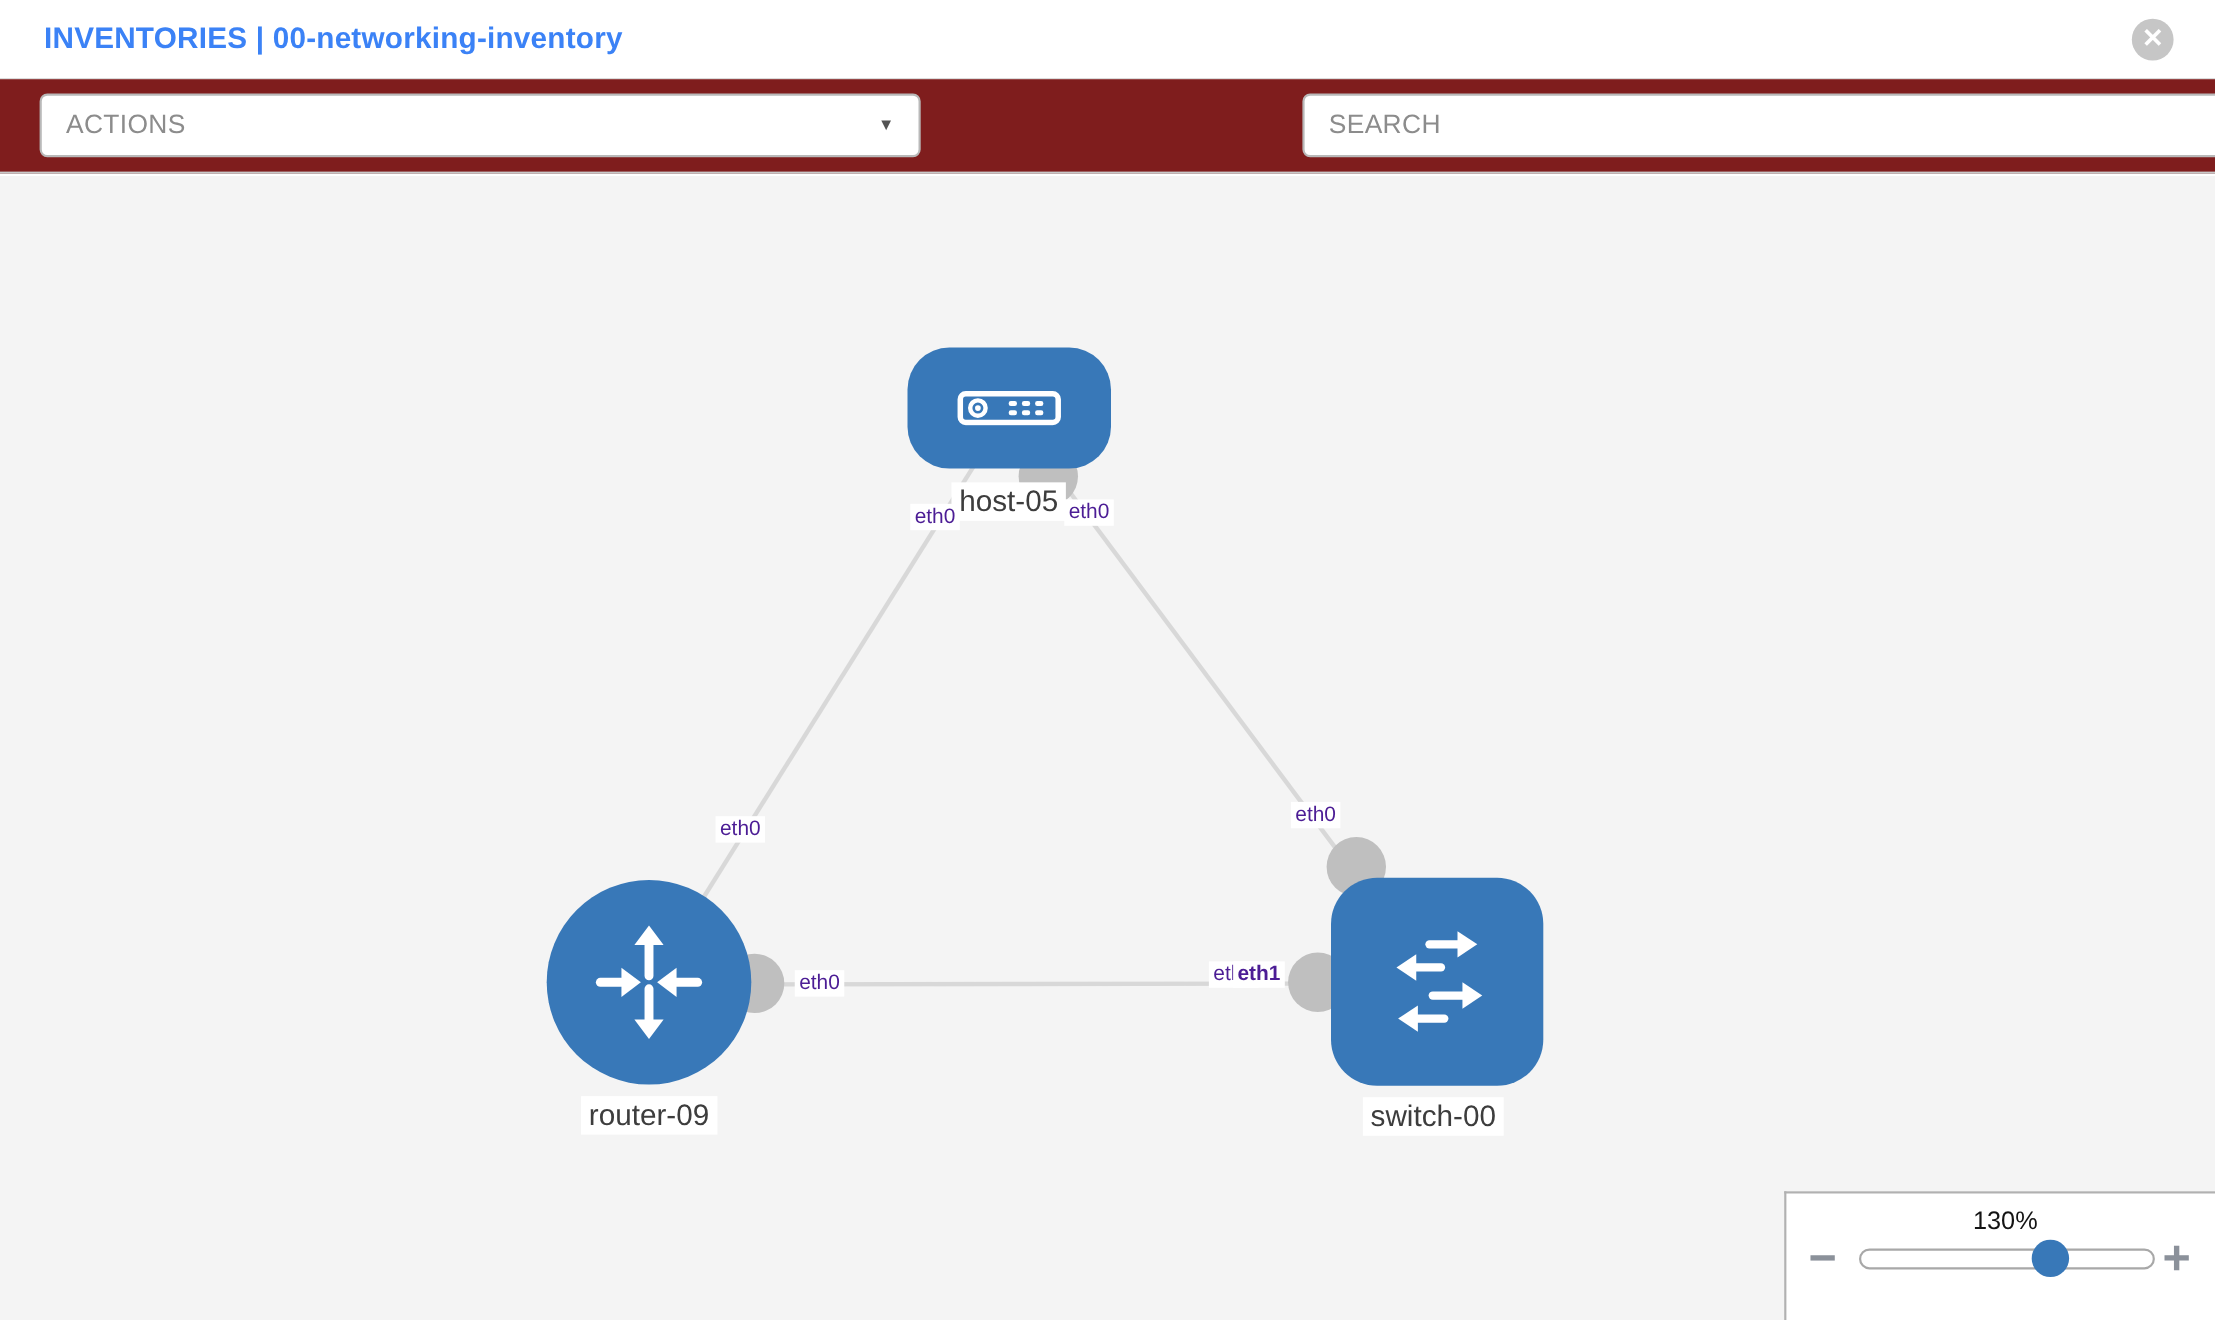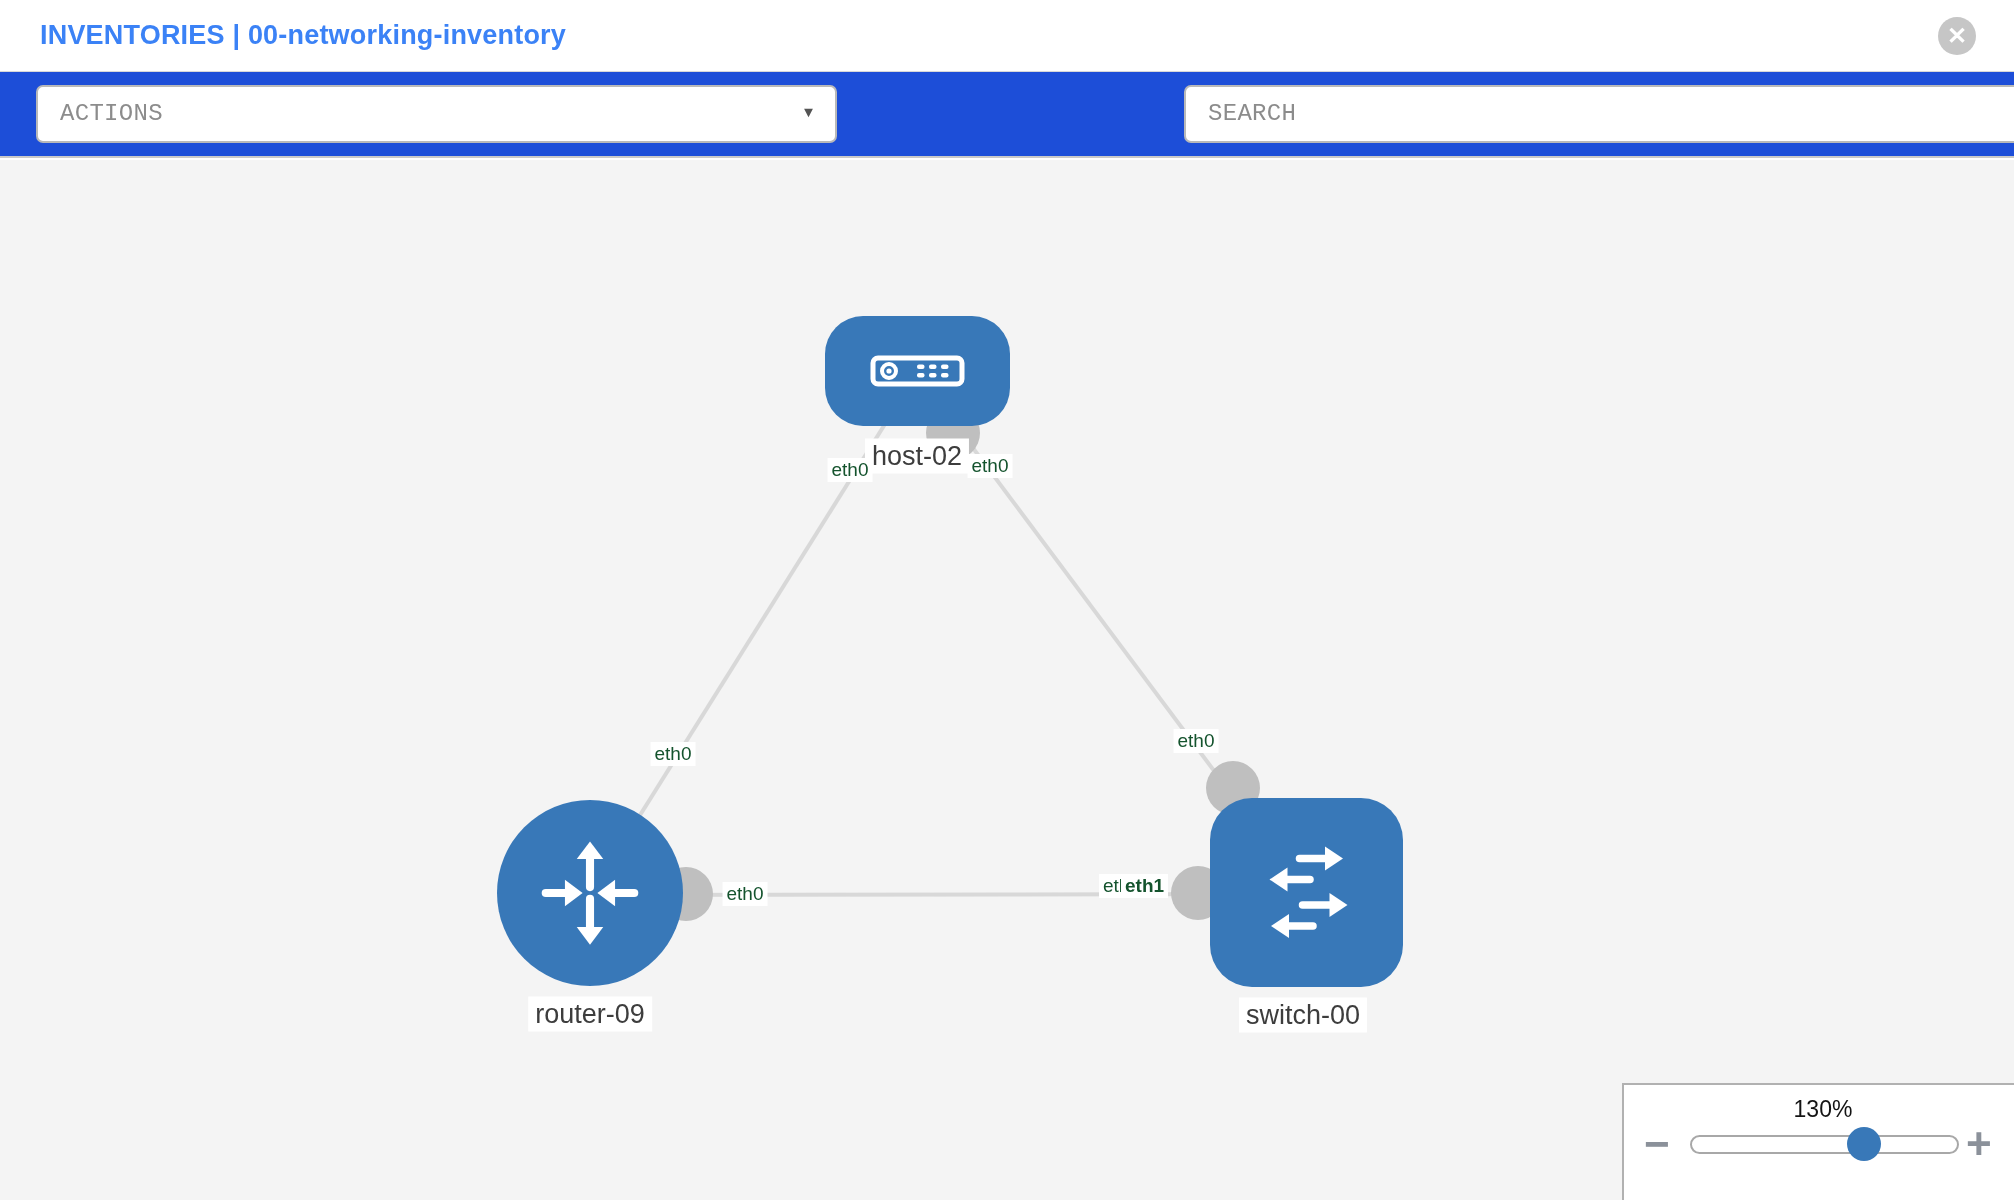--- a/index.html
+++ b/index.html
@@ -6,40 +6,40 @@
   html,body { width:2014px; height:1200px; font-family:"Liberation Sans", sans-serif; background:#fff; overflow:hidden; }
   .app { position:relative; width:2014px; height:1200px; }
 
   
   .header { position:absolute; left:0; top:0; width:100%; height:72px; background:#fff; border-bottom:1px solid #d8d8d8; }
   .title { position:absolute; left:40px; top:0; line-height:71px; font-size:27px; font-weight:bold; color:#3b82f6; letter-spacing:.2px; }
   .close-btn { position:absolute; left:1938px; top:17px; width:38px; height:38px; border:none; border-radius:50%; background:#c6c6c6; cursor:pointer; }
   .close-btn span { display:block; color:#fff; font-size:24px; font-weight:bold; line-height:38px; text-align:center; }
 
   
-  .toolbar { position:absolute; left:0; top:72px; width:100%; height:86px; background:#1d4ed8; border-bottom:2px solid #c9c9c9;font-family:Liberation Mono, monospace; }
+  .toolbar { position:absolute; left:0; top:72px; width:100%; height:86px; background:#7f1d1d; border-bottom:2px solid #c9c9c9; }
   .select { position:absolute; top:13px; height:58px; background:#fff; border:2px solid #b9b9b9; border-radius:7px; cursor:pointer; }
   .select .ph { position:absolute; left:22px; top:0; line-height:54px; font-size:24px; color:#8c8c8c; letter-spacing:.3px; }
   .select .caret { position:absolute; right:22px; top:0; line-height:54px; font-size:15px; color:#545454; }
   .sel-actions { left:36px;  width:801px; }
   .sel-search  { left:1184px; width:926px; }
   .iconbtn { position:absolute; top:96px; background:none; border:none; cursor:pointer; }
   .iconbtn svg { display:block; }
 
   
   .canvas { position:absolute; left:0; top:160px; width:2014px; height:1040px; background:#f4f4f4; overflow:hidden; }
   .linklayer { position:absolute; left:0; top:0; }
 
   .node { position:absolute; background:#3878b8; display:flex; align-items:center; justify-content:center; cursor:pointer; }
   .node-host   { left:825px;  top:156px; width:185px; height:110px; border-radius:38px; }
   .node-router { left:497px;  top:640px; width:186px; height:186px; border-radius:50%; }
   .node-switch { left:1210px; top:638px; width:193px; height:189px; border-radius:42px; }
 
   .nlabel { position:absolute; transform:translate(-50%,-50%); background:#fff; color:#3d3d3d; font-size:27px; padding:2px 7px; white-space:nowrap; }
-  .ilabel { position:absolute; transform:translate(-50%,-50%); background:#fff; color:#14532d; font-size:19px; padding:1px 4px; white-space:nowrap; }
+  .ilabel { position:absolute; transform:translate(-50%,-50%); background:#fff; color:#4c1d95; font-size:19px; padding:1px 4px; white-space:nowrap; }
   .ilabel-anch { transform:translate(0,-50%); } 
 
   
   .zoomctl { position:absolute; left:1622px; top:923px; width:400px; height:117px; background:#fff; border-left:2px solid #b1b1b1; border-top:2px solid #b1b1b1; }
   .zoom-pct { position:absolute; left:0; top:11px; width:100%; text-align:center; font-size:23px; color:#141414; }
   .zoom-minus, .zoom-plus { position:absolute; top:31px; font-size:44px; font-weight:bold; color:#8b919a; background:none; border:none; cursor:pointer; line-height:56px; }
   .zoom-minus { left:20px; }
   .zoom-plus  { left:342px; }
   .zoom-track { position:absolute; left:66px; top:50px; width:269px; height:19px; background:#fff; border:2px solid #a8a8a8; border-radius:10px; cursor:pointer; }
   .zoom-knob  { position:absolute; top:-10px; width:34px; height:34px; border-radius:50%; background:#3878b8; cursor:grab; }
@@ -131,21 +131,21 @@
           <path d="M84 62 H50"></path>
             <path d="M30 62 L54 46 V78 Z" stroke="none"></path>
           <path d="M74 96 H114"></path>
             <path d="M134 96 L110 80 V112 Z" stroke="none"></path>
           <path d="M88 124 H52"></path>
             <path d="M32 124 L56 108 V140 Z" stroke="none"></path>
         </g>
       </svg>
     </div>
 
-    <span class="nlabel" style="left:917px; top:296px;">host-02</span>
+    <span class="nlabel" style="left:917px; top:296px;">host-05</span>
     <span class="nlabel" style="left:590px; top:854px;">router-09</span>
     <span class="nlabel" style="left:1303px; top:855px;">switch-00</span>
 
     <span class="ilabel" style="left:850px;  top:310px;">eth0</span>
     <span class="ilabel" style="left:990px;  top:306px;">eth0</span>
     <span class="ilabel" style="left:673px;  top:594px;">eth0</span>
     <span class="ilabel" style="left:745px;  top:734px;">eth0</span>
     <span class="ilabel" style="left:1196px; top:581px;">eth0</span>
     <span class="ilabel ilabel-anch" style="left:1099px; top:726px; z-index:1;">eth0</span>
     <span class="ilabel ilabel-anch" style="left:1121px; top:726px; z-index:2;font-weight:bold;">eth1</span>

